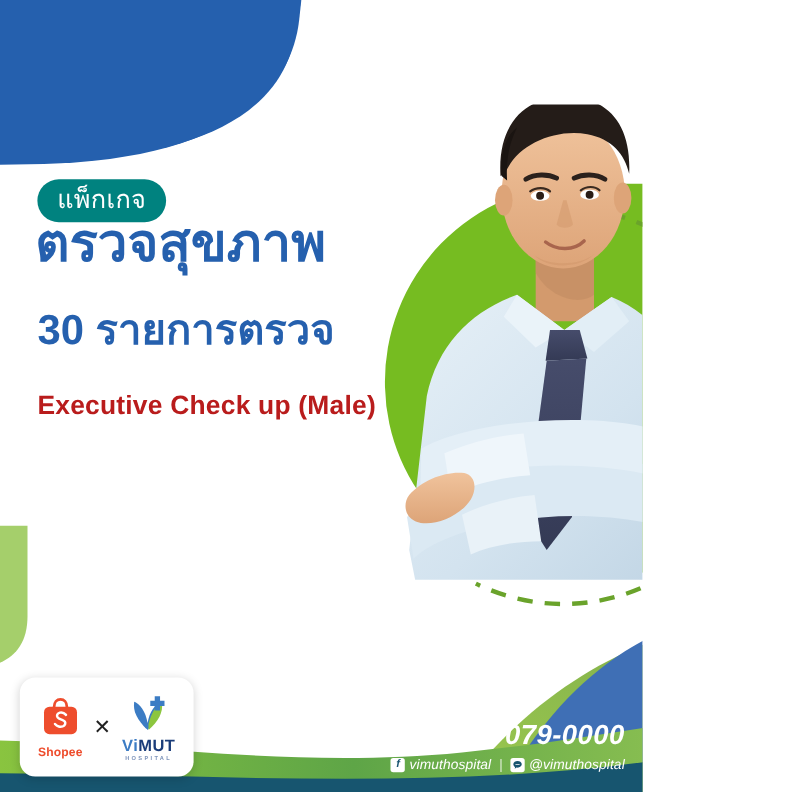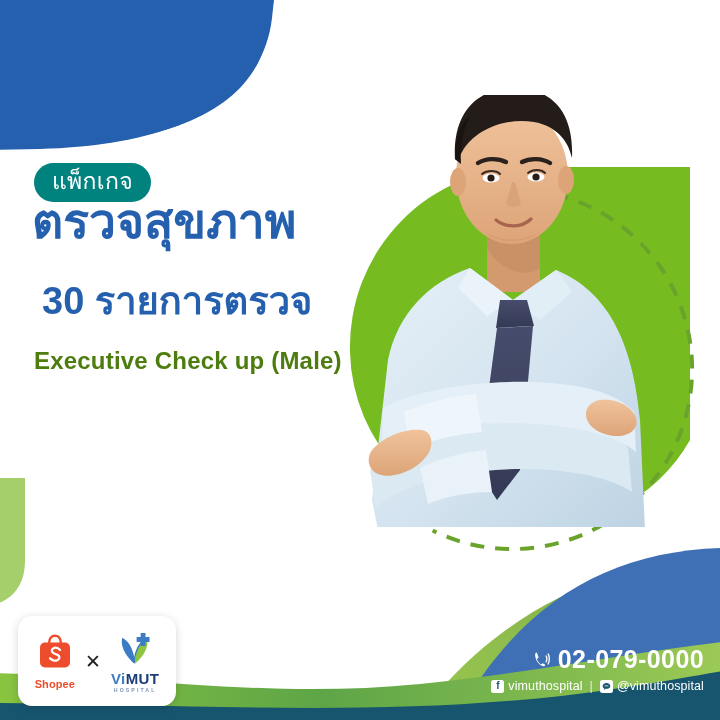--- a/index.html
+++ b/index.html
@@ -5,21 +5,21 @@
   html, body {
     margin: 0;
     padding: 0;
     background: #ffffff;
   }
   body {
     font-family: "Liberation Sans", "DejaVu Sans", sans-serif;
   }
   #ad {
     position: relative;
-    width: 720px;
+    width: 584px;
     height: 720px;
     overflow: hidden;
     background: #ffffff;
   }
   .layer {
     position: absolute;
     top: 0; left: 0;
     width: 720px;
     height: 720px;
   }
@@ -45,33 +45,33 @@
     top: 196px;
     color: #2560ae;
     font-size: 48px;
     font-weight: bold;
     line-height: 1.1;
     white-space: nowrap;
     letter-spacing: 0px;
   }
   .headline-2 {
     position: absolute;
-    left: 42px;
+    left: 34px;
     top: 281px;
     color: #2560ae;
     font-size: 38px;
     font-weight: bold;
     line-height: 1.1;
     white-space: nowrap;
   }
   .subhead {
     position: absolute;
     left: 34px;
-    top: 348px;
-    color: #4d7c0f;
+    top: 356px;
+    color: #b91c1c;
     font-size: 24px;
     font-weight: bold;
     line-height: 1.1;
     white-space: nowrap;
     letter-spacing: .2px;
   }
   
   .logo-card {
     position: absolute;
     left: 18px;
@@ -115,23 +115,24 @@
     color: #7f95bb;
     font-size: 5.2px;
     letter-spacing: 2.1px;
     margin-top: 1px;
     font-weight: bold;
   }
   
   .contact {
     position: absolute;
     right: 16px;
-    bottom: 27px;
+    bottom: 18px;
     text-align: left;
     color: #ffffff;
+    font-style: italic;
   }
   .phone-row {
     display: flex;
     align-items: center;
     justify-content: flex-end;
     gap: 8px;
   }
   .phone-number {
     font-size: 25px;
     font-weight: bold;

